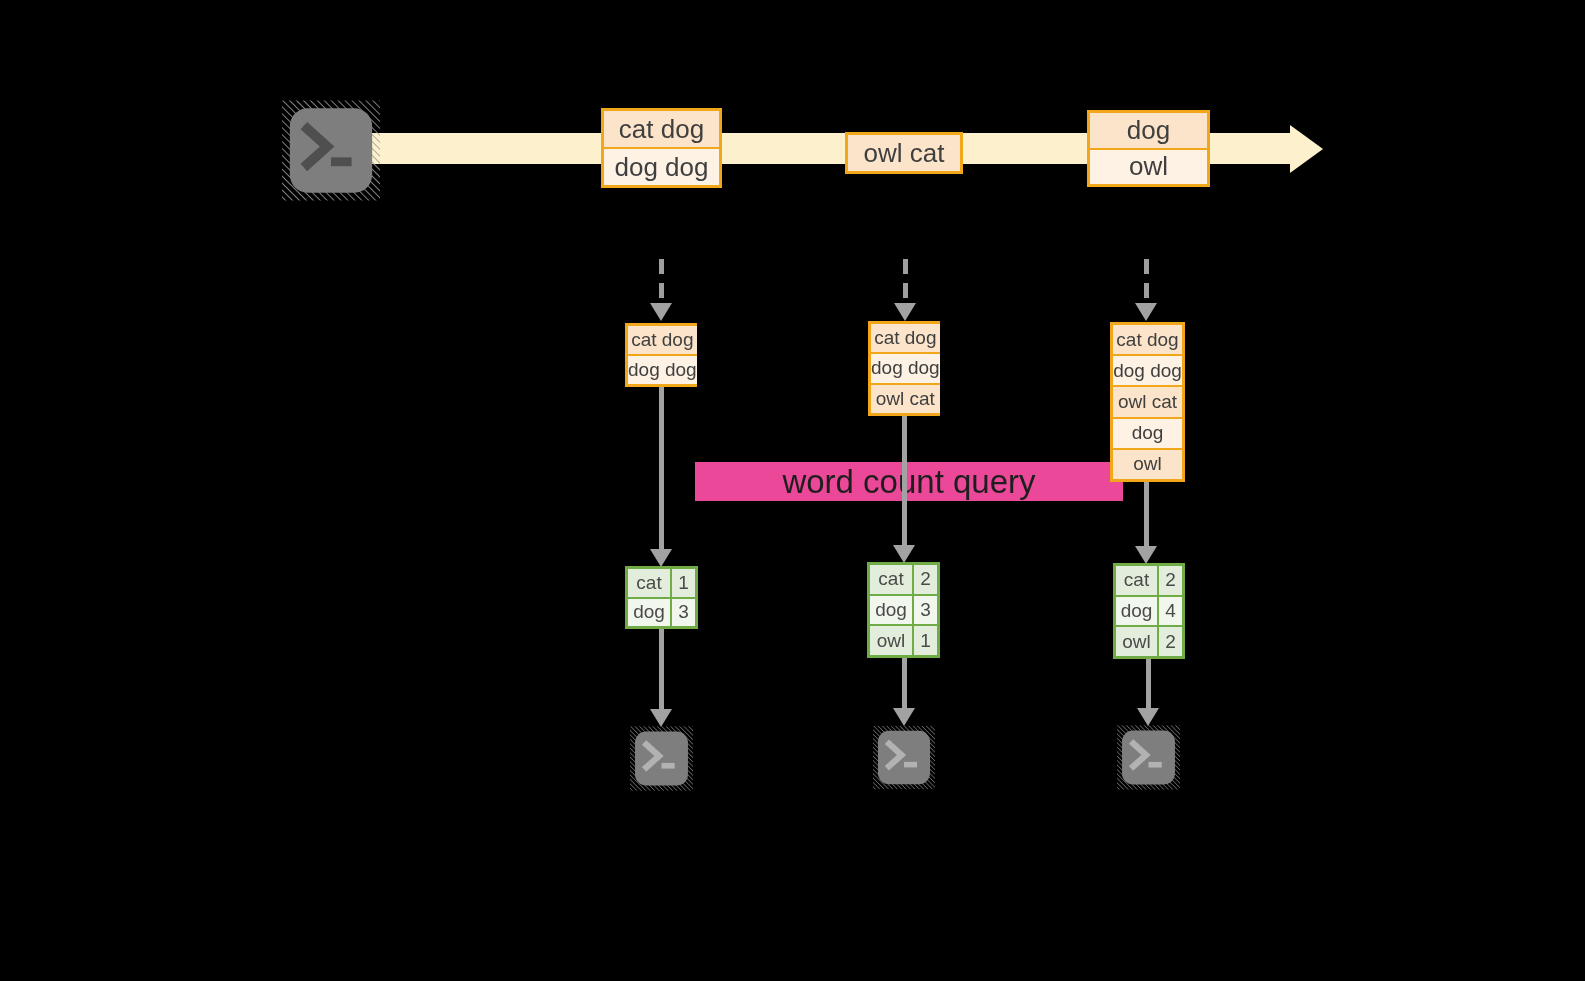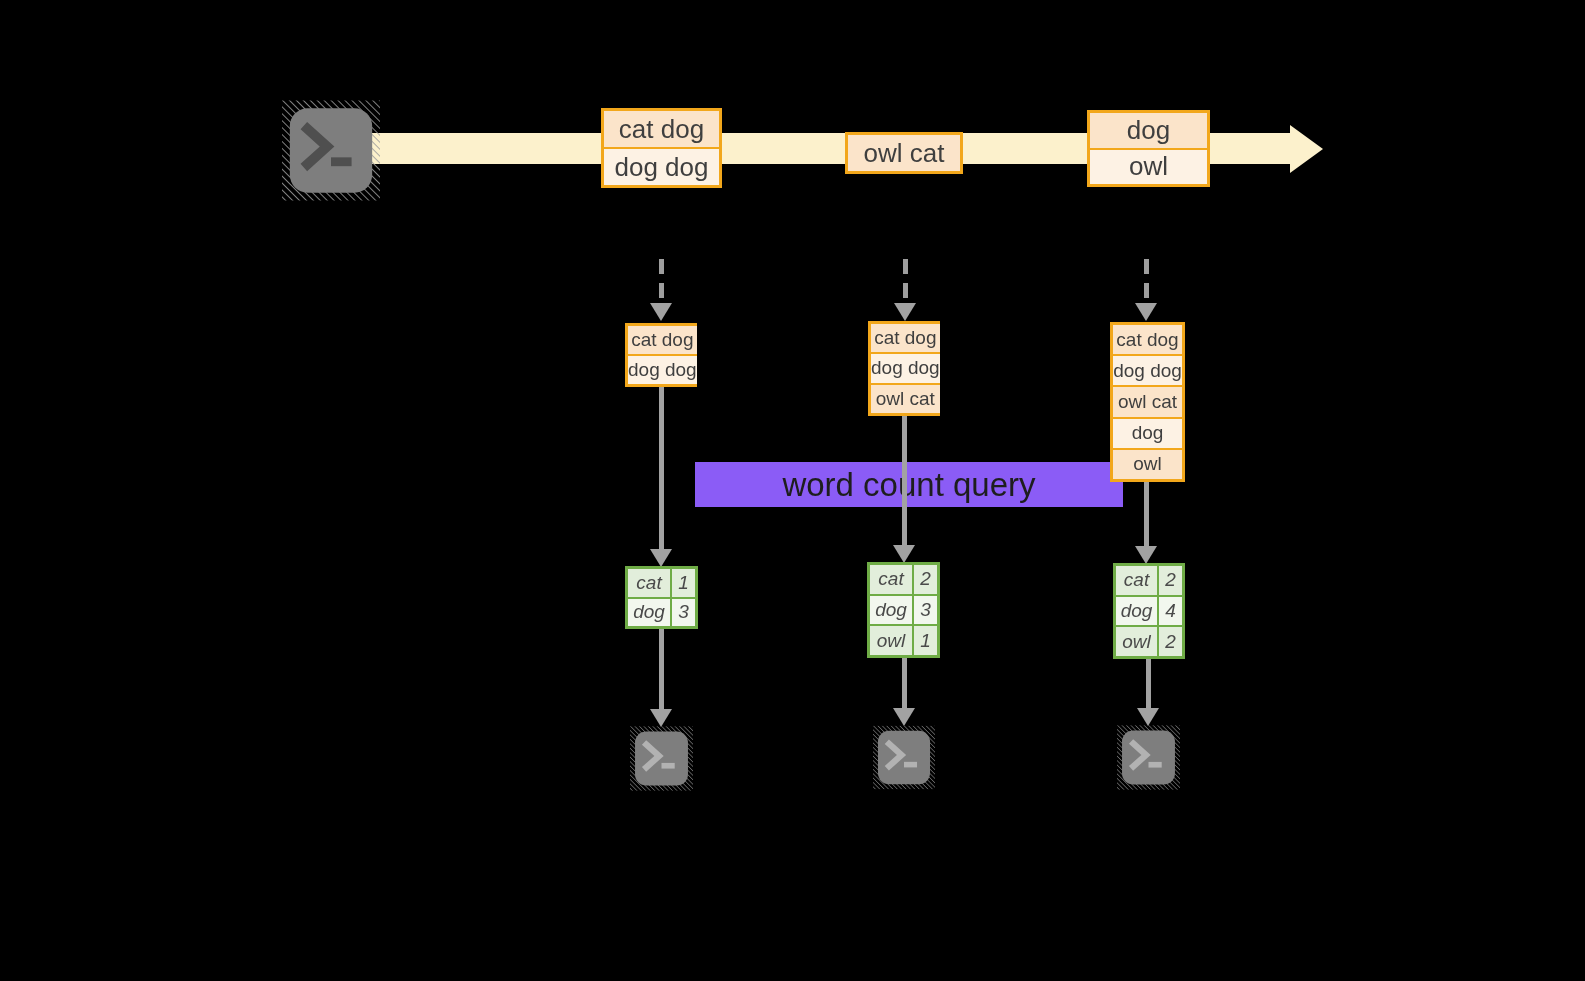--- a/index.html
+++ b/index.html
@@ -21,25 +21,25 @@
   .ocell:nth-child(even){background:#FDF2E4;}
   .topbox .ocell{font-size:26px;}
   .stack .ocell{font-size:19px;}
   
   .dline{position:absolute;width:5px;
     background:repeating-linear-gradient(to bottom,#9E9E9E 0 15px,transparent 15px 24px);}
   .sline{position:absolute;width:5px;background:#A2A2A2;}
   .ahead{position:absolute;width:0;height:0;
     border-left:11px solid transparent;border-right:11px solid transparent;border-top:18px solid #A2A2A2;}
   
-  .qlabel{position:absolute;left:695px;top:462px;width:428px;height:45px;background:#8b5cf6;
+  .qlabel{position:absolute;left:695px;top:462px;width:428px;height:39px;background:#ec4899;
     color:#1E1E1E;font-size:33px;display:flex;align-items:center;justify-content:center;white-space:nowrap;text-align:right;}
   
   .wtable{position:absolute;background:#6FAC46;padding:3px;display:grid;
-    grid-template-columns:1fr 23px;gap:2px;box-sizing:border-box;font-style:italic;}
+    grid-template-columns:1fr 23px;gap:2px;box-sizing:border-box;}
   .wtable > div{display:flex;align-items:center;justify-content:center;
     font-size:19px;color:#4A4A4A;background:#F2F7EE;}
   .wtable > div:nth-child(4n+1),
   .wtable > div:nth-child(4n+2){background:#E2EEDB;}
 </style>
 </head>
 <body>
 
 <svg width="0" height="0" style="position:absolute">
   <defs>

